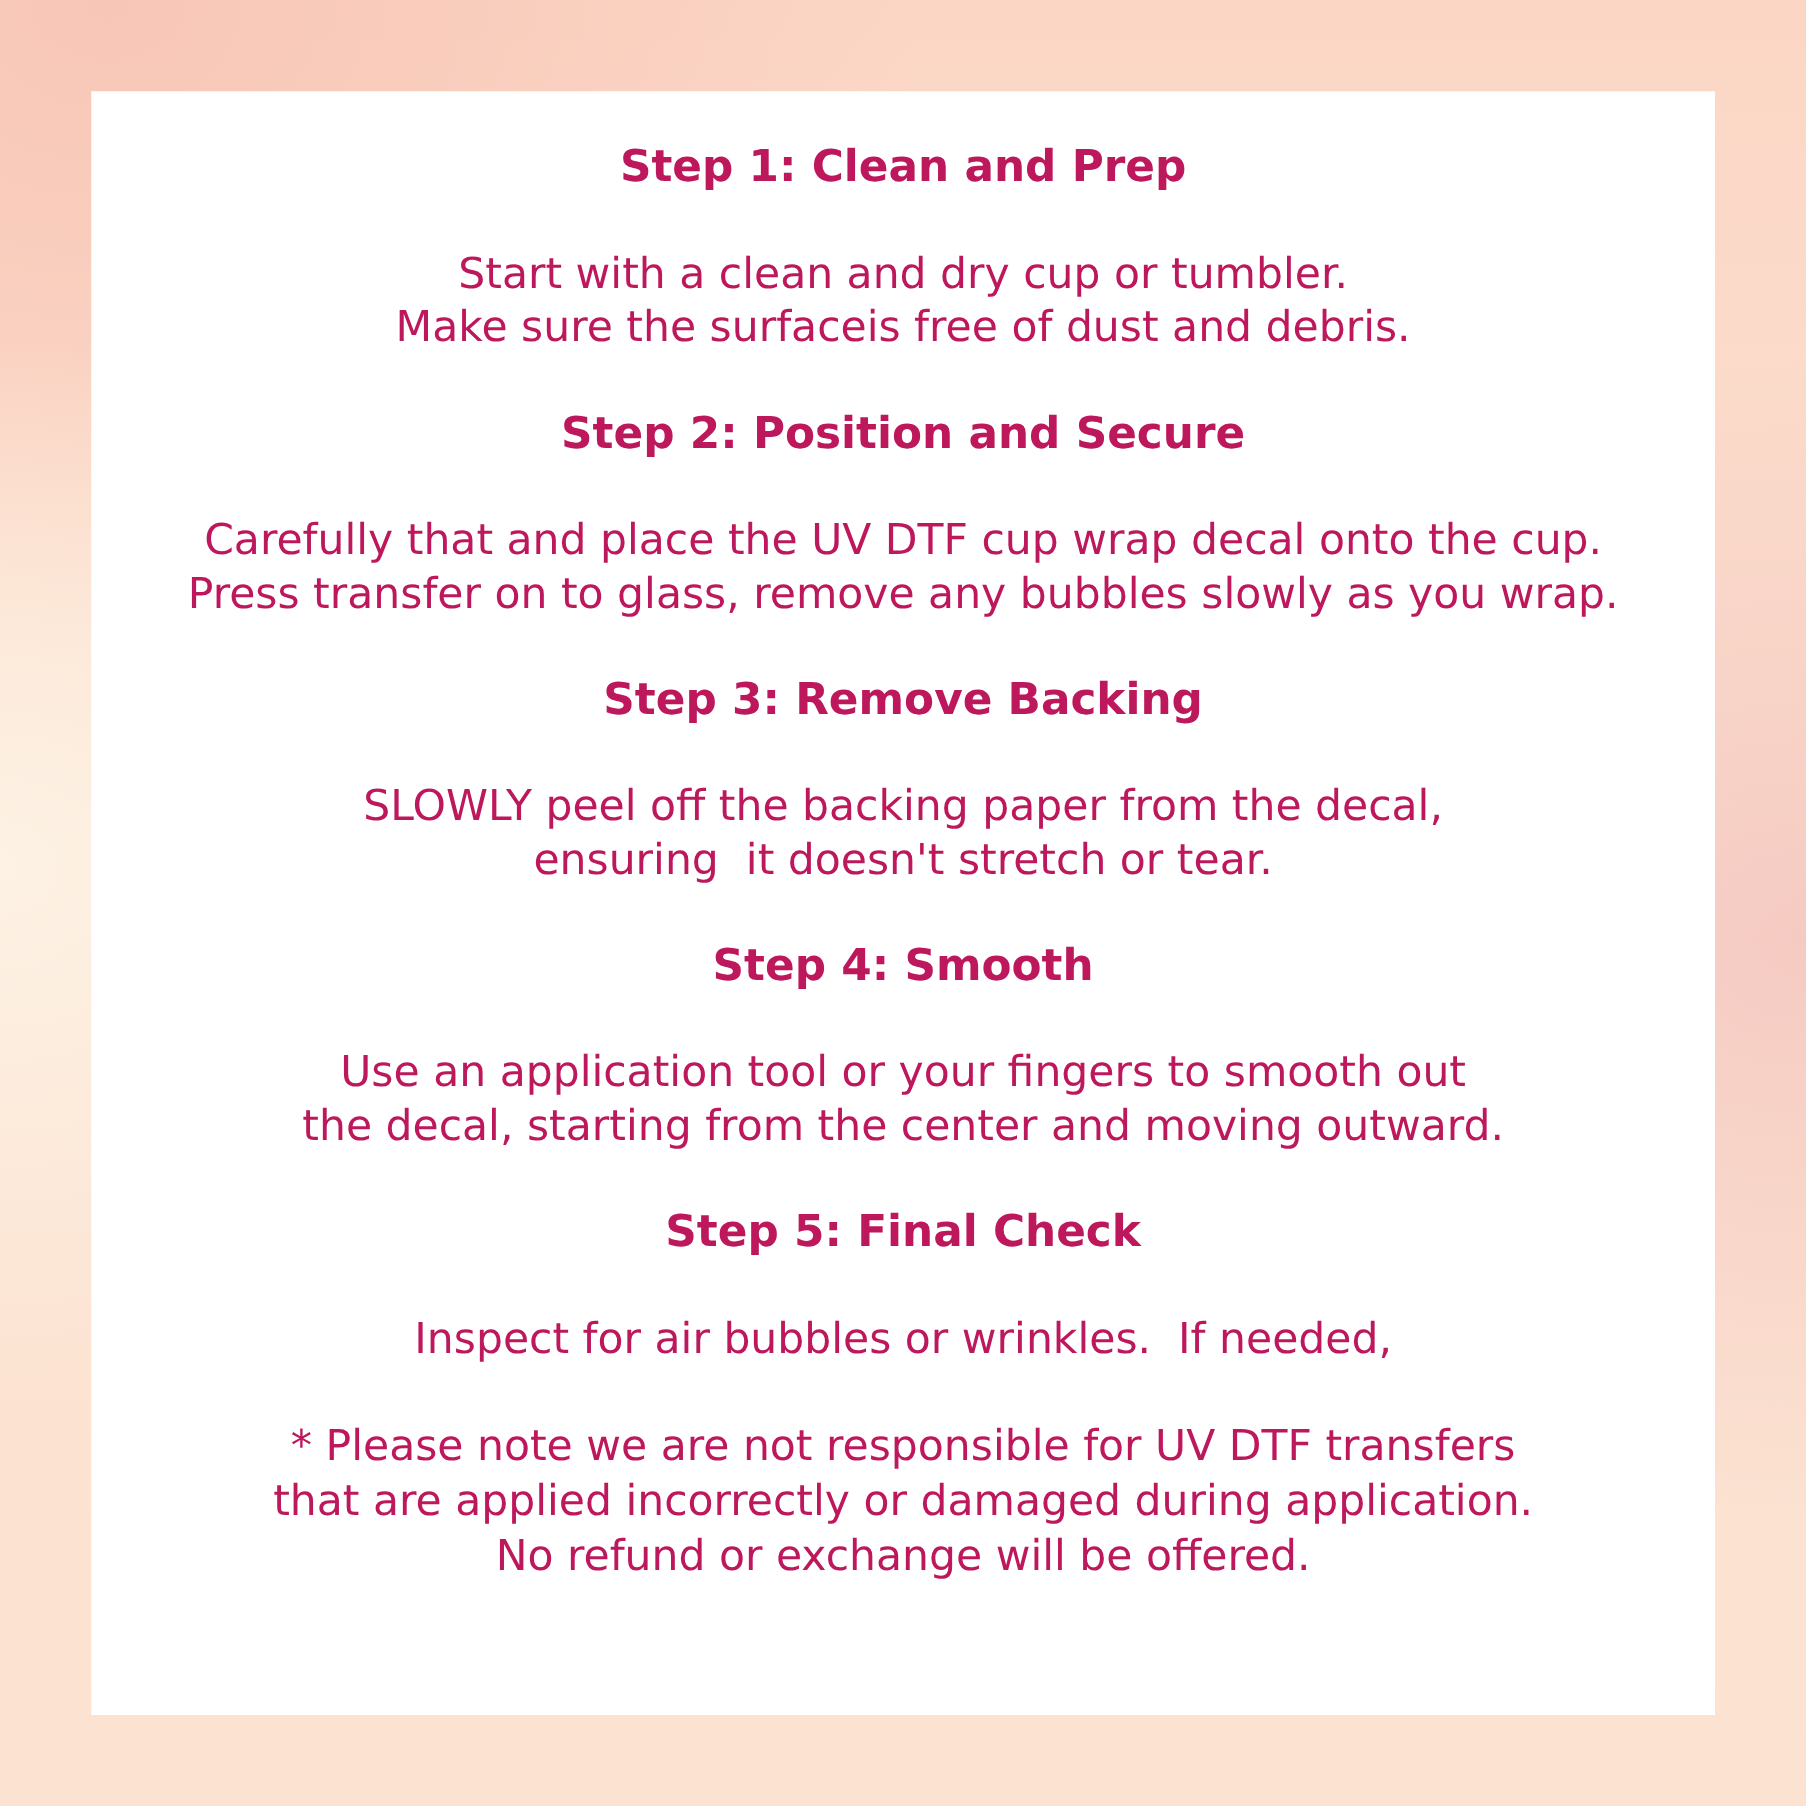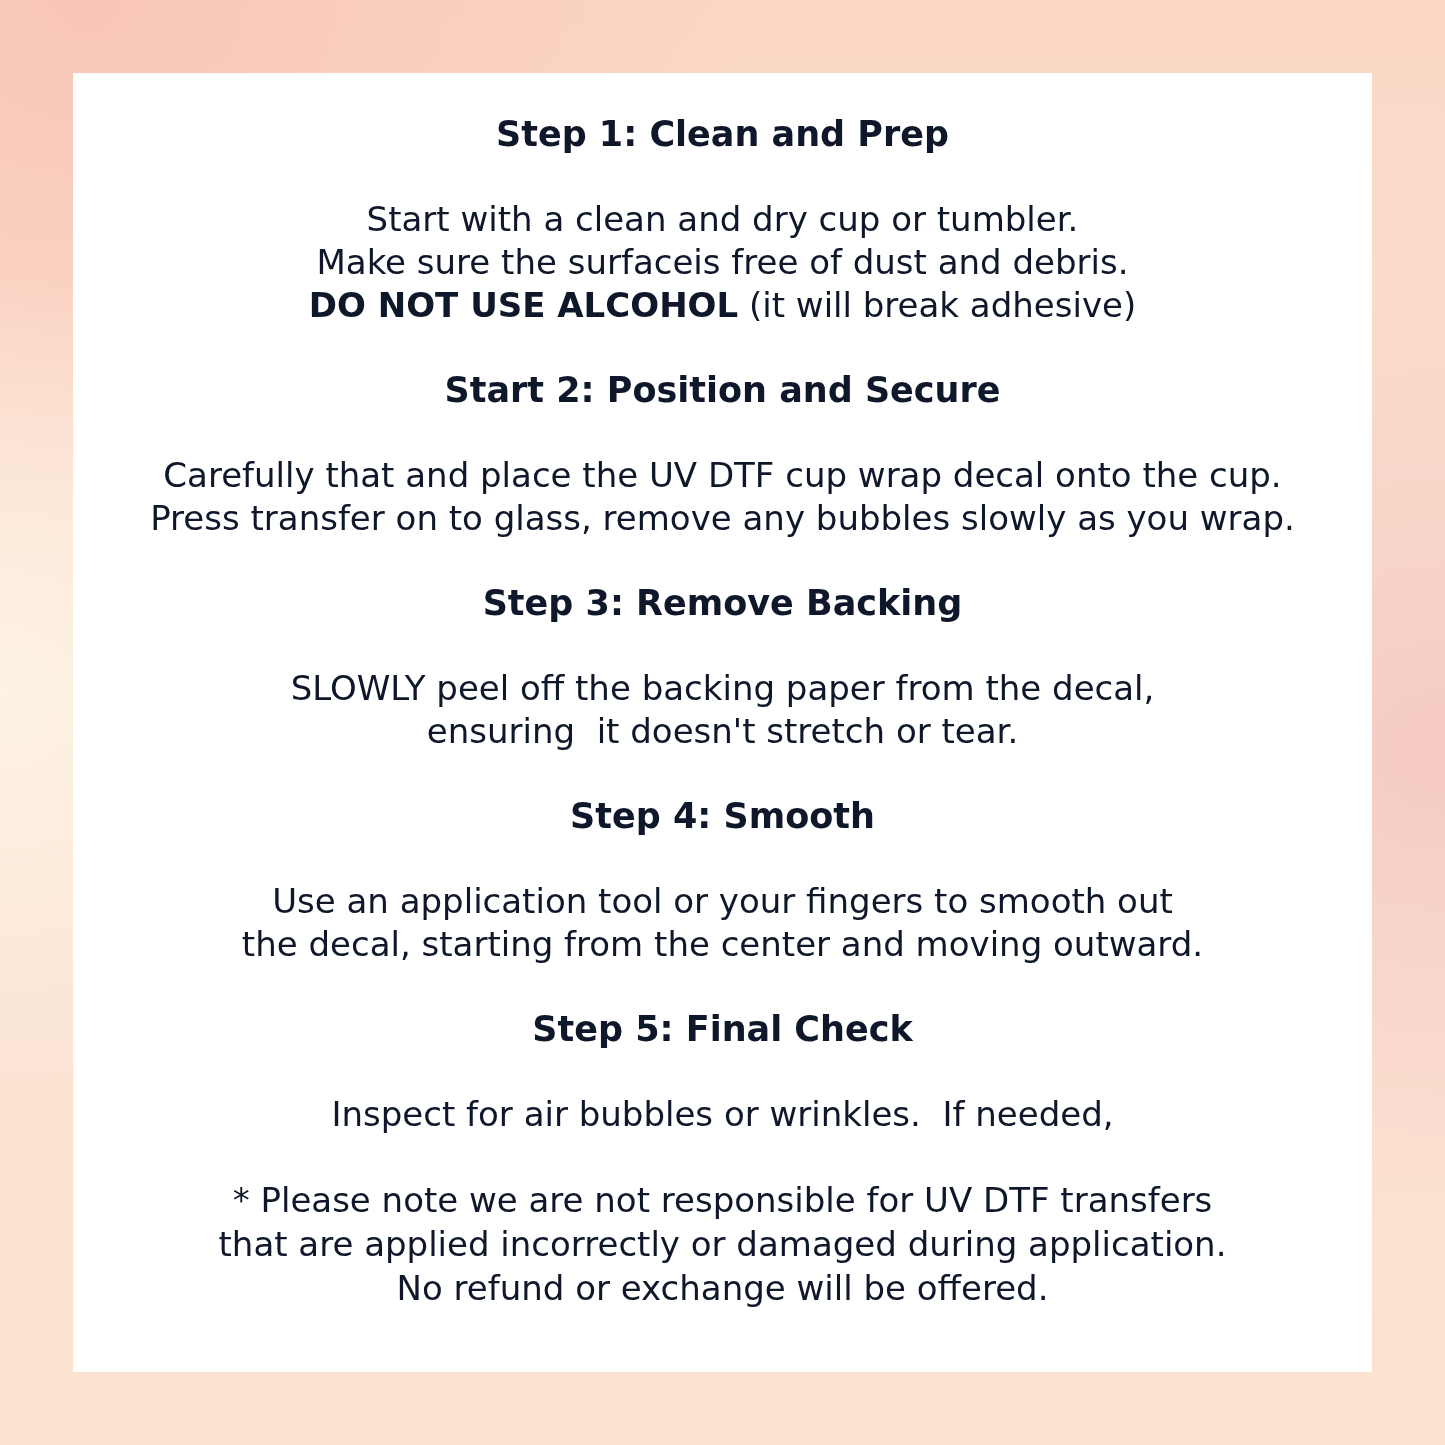--- a/index.html
+++ b/index.html
@@ -19,21 +19,21 @@
       radial-gradient(62% 50% at 6% 0%, #f8c6b6 0%, rgba(248,198,182,0) 72%),
       linear-gradient(180deg, #fbd6c5 0%, #fce3d2 55%, #fbe2d1 100%);
   }
   .card {
     width: 100%;
     height: 100%;
     box-sizing: border-box;
     background: #ffffff;
     padding: 40px 20px 0 20px;
     text-align: center;
-    color: #0f172a;
+    color: #be185d;
     font-family: "DejaVu Sans", "Liberation Sans", sans-serif;
   }
   .step-section {
     margin: 0 0 42px 0;
   }
   .step-heading {
     font-size: 35px;
     font-weight: bold;
     line-height: 43px;
     margin: 0 0 42px 0;
@@ -54,25 +54,24 @@
 </head>
 <body>
 
 <div class="page">
   <div class="card">
 
     <section class="step-section">
       <h2 class="step-heading">Step 1: Clean and Prep</h2>
       <div class="line">Start with a clean and dry cup or tumbler.</div>
       <div class="line">Make sure the surfaceis free of dust and debris.</div>
-      <div class="line"><span class="bold-inline">DO NOT USE ALCOHOL</span><span> (it will break adhesive)</span></div>
     </section>
 
     <section class="step-section">
-      <h2 class="step-heading">Start 2: Position and Secure</h2>
+      <h2 class="step-heading">Step 2: Position and Secure</h2>
       <div class="line">Carefully that and place the UV DTF cup wrap decal onto the cup.</div>
       <div class="line">Press transfer on to glass, remove any bubbles slowly as you wrap.</div>
     </section>
 
     <section class="step-section">
       <h2 class="step-heading">Step 3: Remove Backing</h2>
       <div class="line">SLOWLY peel off the backing paper from the decal,</div>
       <div class="line">ensuring  it doesn't stretch or tear.</div>
     </section>
 

